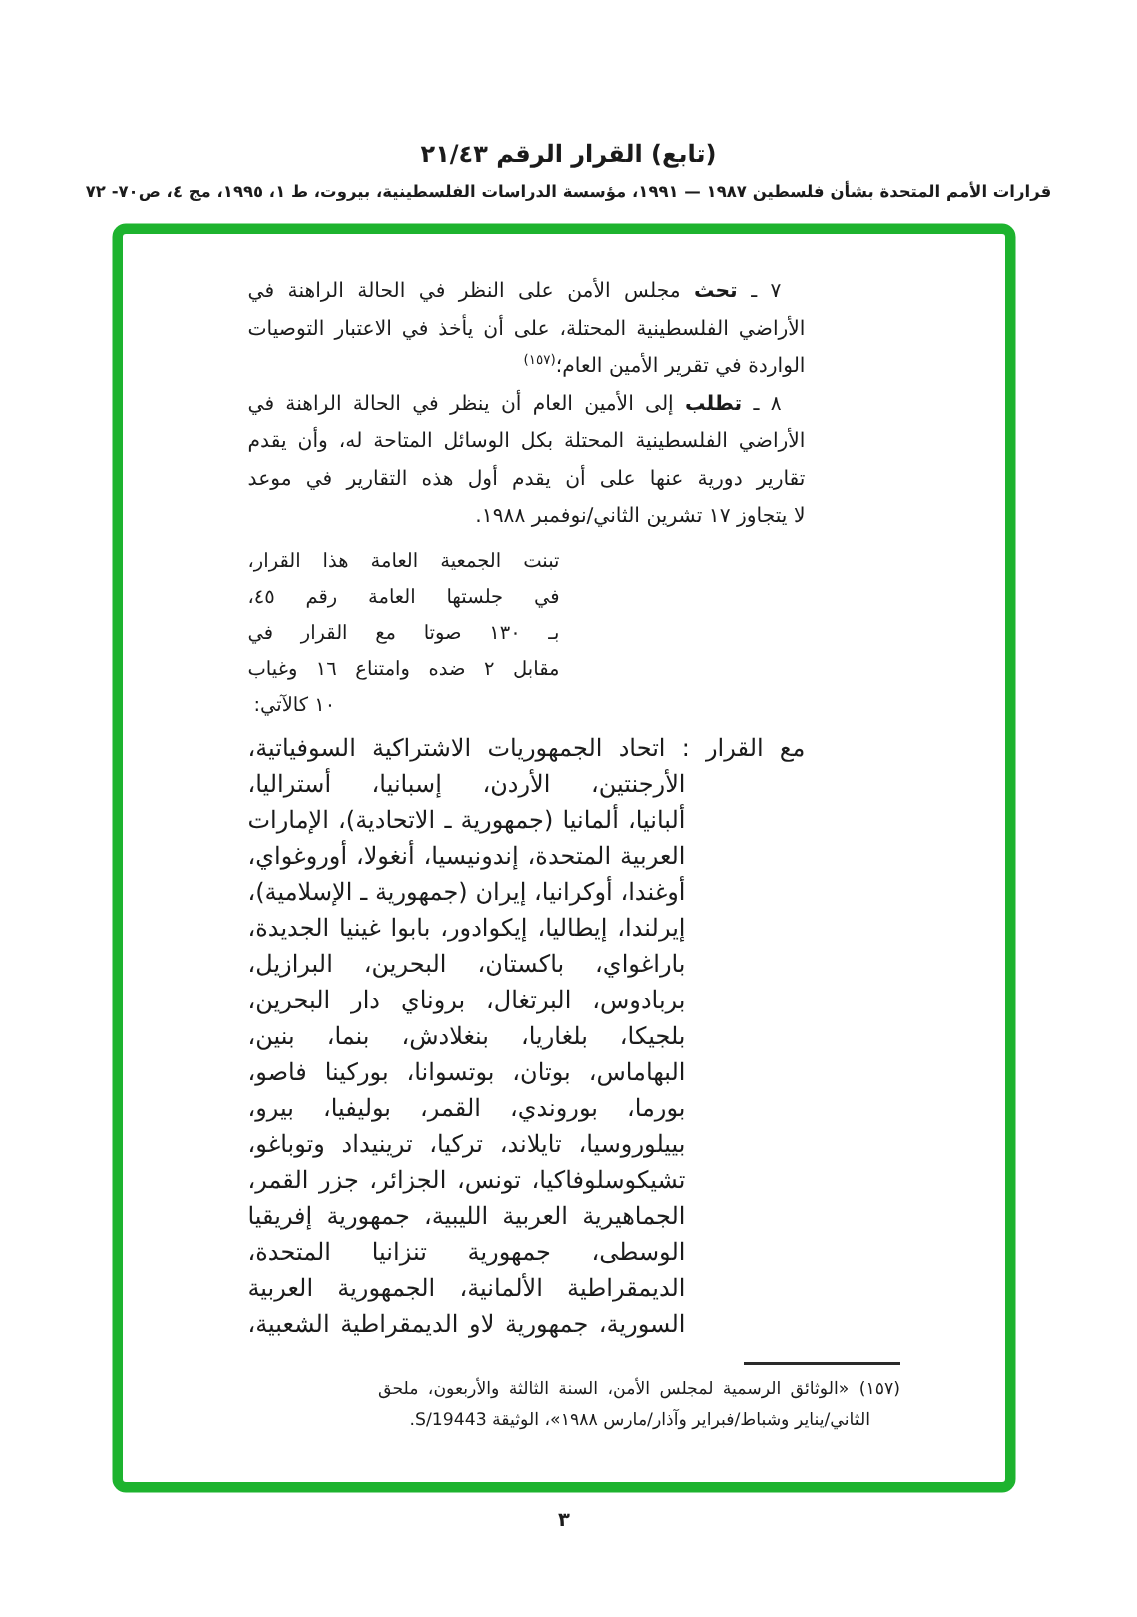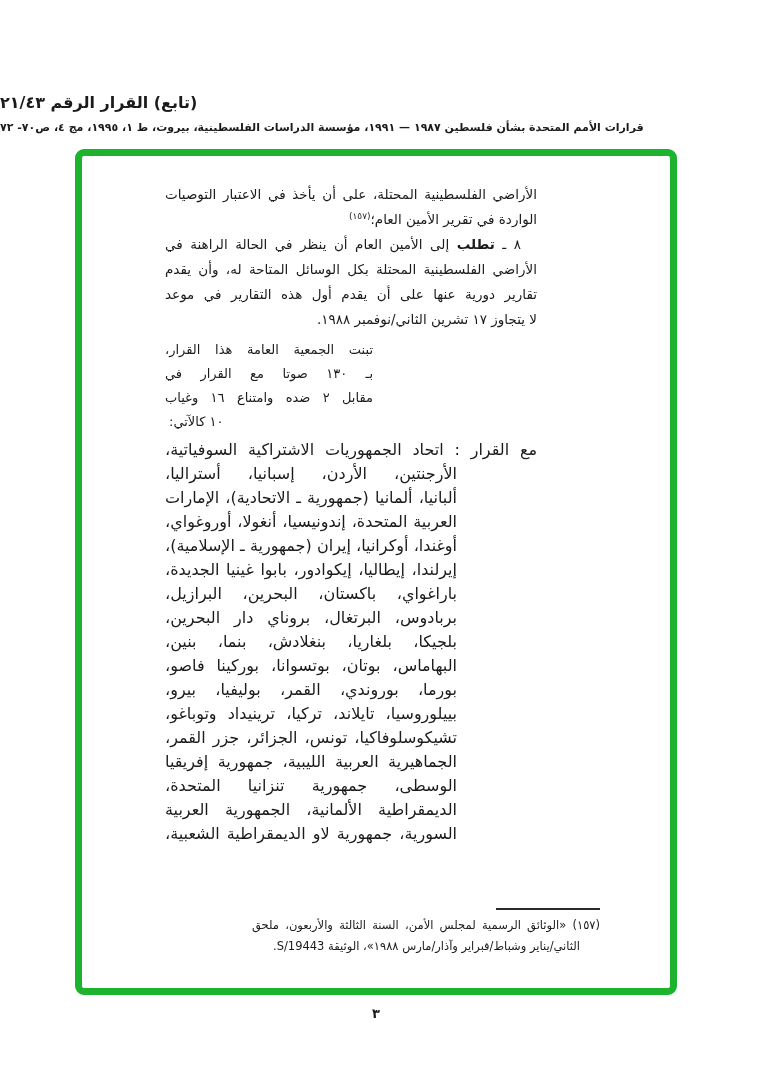--- a/index.html
+++ b/index.html
@@ -3,21 +3,21 @@
 <meta charset="utf-8">
 <style>
   html,body { margin:0; padding:0; background:#ffffff; }
   .screen {
     position:relative; width:758px; height:1078px;
     background:#ffffff; overflow:hidden; margin:0 auto;
     font-family:"DejaVu Sans", sans-serif;
     color:#1b1b1b; direction:rtl;
   }
   
-  .header { position:absolute; top:92px; left:0; width:758px; text-align:left; }
+  .header { position:absolute; top:92px; left:0; width:758px; text-align:center; }
   .header .title { font-size:16px; font-weight:bold; line-height:22px; letter-spacing:0; }
   .header .source { font-size:11px; font-weight:bold; line-height:15px; margin-top:6px; white-space:nowrap; }
   
   .frame {
     position:absolute; left:75px; top:149px; width:602px; height:846px;
     border:7px solid #1db32e; border-radius:9px; box-sizing:border-box;
   }
   
   .column {
     position:absolute; top:0; right:133px; width:372px; padding-top:26px;
@@ -65,33 +65,35 @@
 
   <div class="header">
     <div class="title">(تابع) القرار الرقم ٢١/٤٣</div>
     <div class="source">قرارات الأمم المتحدة بشأن فلسطين ١٩٨٧ — ١٩٩١، مؤسسة الدراسات الفلسطينية، بيروت، ط ١، ١٩٩٥، مج ٤، ص٧٠- ٧٢</div>
   </div>
 
   <div class="frame">
     <div class="column">
 
       <div class="para">
+        <div class="line indent-first"><span>٧ ـ </span><span class="bold">تحث</span> <span>مجلس الأمن على النظر في الحالة الراهنة في</span></div>
         <div class="line">الأراضي الفلسطينية المحتلة، على أن يأخذ في الاعتبار التوصيات</div>
         <div class="line flush-right"><span>الواردة في تقرير الأمين العام؛</span><sup class="fn-mark">(١٥٧)</sup></div>
       </div>
 
       <div class="para">
         <div class="line indent-first"><span>٨ ـ </span><span class="bold">تطلب</span> <span>إلى الأمين العام أن ينظر في الحالة الراهنة في</span></div>
         <div class="line">الأراضي الفلسطينية المحتلة بكل الوسائل المتاحة له، وأن يقدم</div>
         <div class="line">تقارير دورية عنها على أن يقدم أول هذه التقارير في موعد</div>
         <div class="line flush-right">لا يتجاوز ١٧ تشرين الثاني/نوفمبر ١٩٨٨.</div>
       </div>
 
       <div class="adoption">
         <div class="line">تبنت الجمعية العامة هذا القرار،</div>
+        <div class="line">في جلستها العامة رقم ٤٥،</div>
         <div class="line">بـ ١٣٠ صوتا مع القرار في</div>
         <div class="line">مقابل ٢ ضده وامتناع ١٦ وغياب</div>
         <div class="line last">١٠ كالآتي:</div>
       </div>
 
       <div class="votes">
         <div class="line"><span class="vote-label">مع القرار</span> <span>:</span> <span>اتحاد الجمهوريات الاشتراكية السوفياتية، إثيوبيا،</span></div>
         <div class="line cont">الأرجنتين، الأردن، إسبانيا، أستراليا، أفغانستان،</div>
         <div class="line cont">ألبانيا، ألمانيا (جمهورية ـ الاتحادية)، الإمارات</div>
         <div class="line cont">العربية المتحدة، إندونيسيا، أنغولا، أوروغواي،</div>

